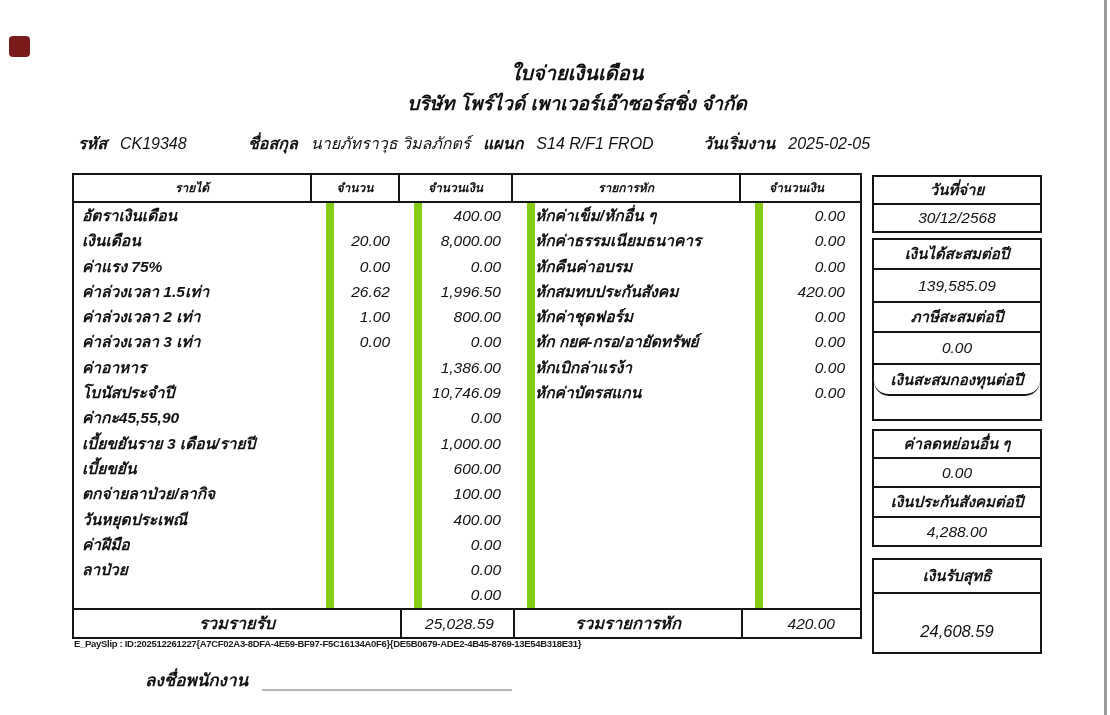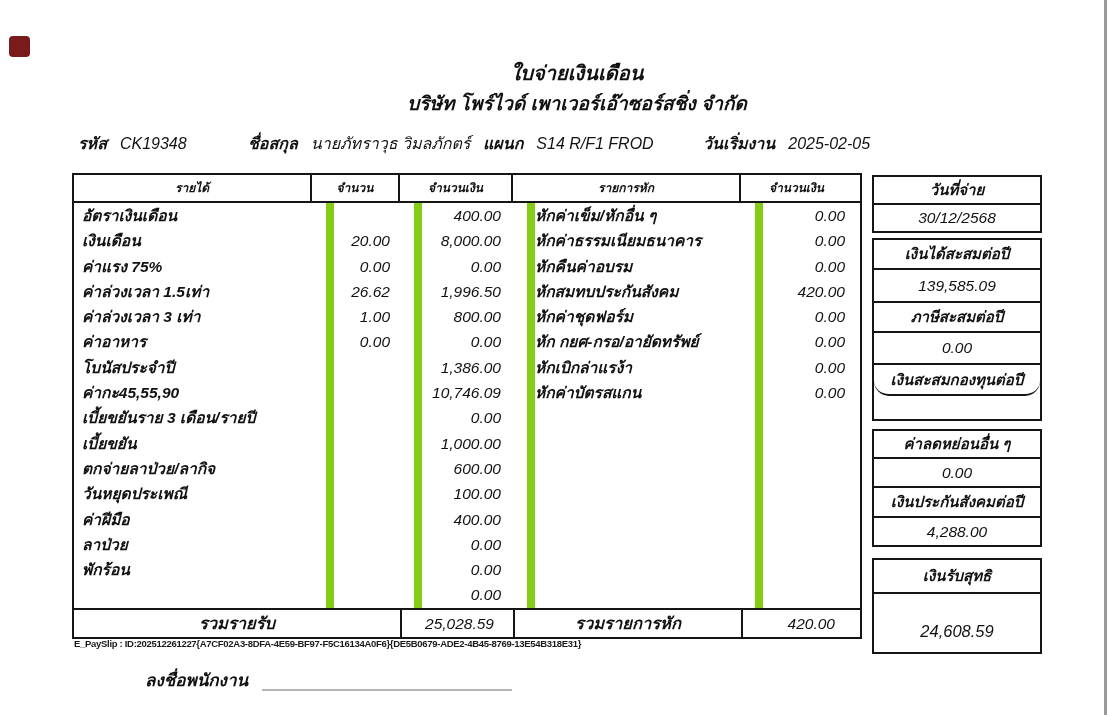--- a/index.html
+++ b/index.html
@@ -95,31 +95,31 @@
       <div>รายการหัก</div>
       <div>จำนวนเงิน</div>
     </div>
 
     <div class="t-body">
       <div class="col-income">
         <div class="ln">อัตราเงินเดือน</div>
         <div class="ln">เงินเดือน</div>
         <div class="ln">ค่าแรง 75%</div>
         <div class="ln">ค่าล่วงเวลา 1.5เท่า</div>
+        <div class="ln">ค่าล่วงเวลา 2 เท่า</div>
         <div class="ln">ค่าล่วงเวลา 3 เท่า</div>
         <div class="ln">ค่าอาหาร</div>
         <div class="ln">โบนัสประจำปี</div>
         <div class="ln">ค่ากะ45,55,90</div>
         <div class="ln">เบี้ยขยันราย 3 เดือน/รายปี</div>
         <div class="ln">เบี้ยขยัน</div>
         <div class="ln">ตกจ่ายลาป่วย/ลากิจ</div>
         <div class="ln">วันหยุดประเพณี</div>
         <div class="ln">ค่าฝีมือ</div>
         <div class="ln">ลาป่วย</div>
-        <div class="ln">พักร้อน</div>
       </div>
       <div class="col-qty">
         <div class="ln"></div>
         <div class="ln">20.00</div>
         <div class="ln">0.00</div>
         <div class="ln">26.62</div>
         <div class="ln">1.00</div>
         <div class="ln">0.00</div>
         <div class="ln"></div>
         <div class="ln"></div>

